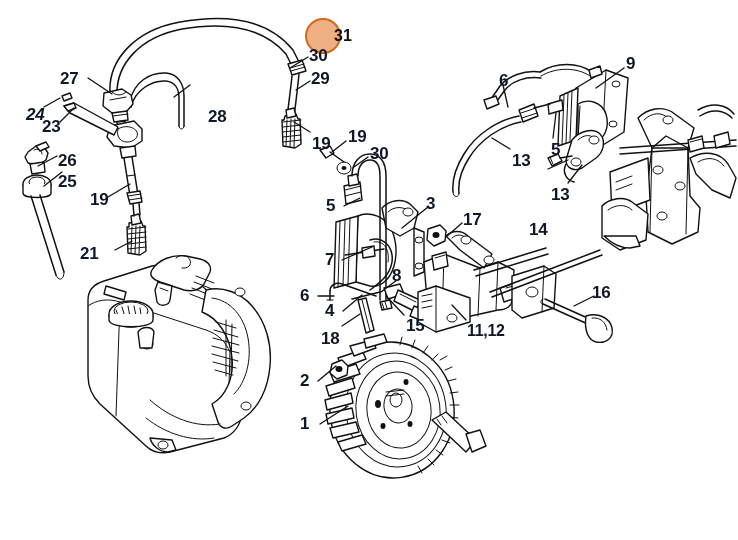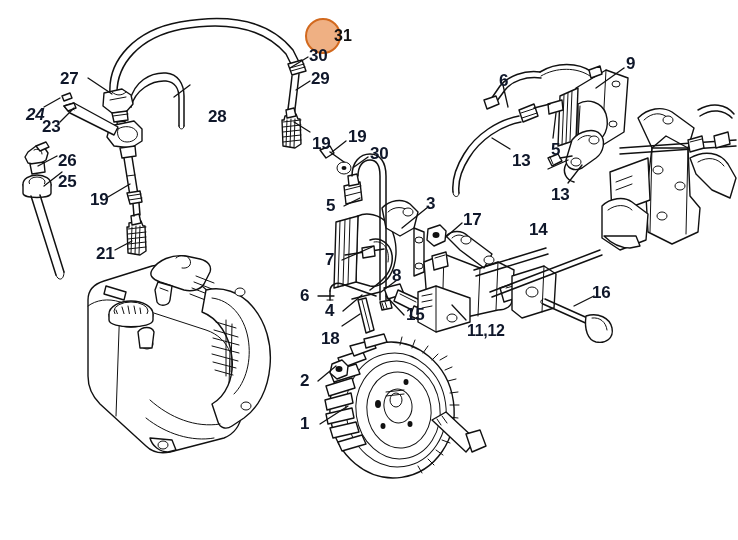--- a/index.html
+++ b/index.html
@@ -438,34 +438,34 @@
 
 <div id="labels">
       <div class="lbl" style="left: 300px; top: 415px;">1</div>
       <div class="lbl" style="left: 300px; top: 372px;">2</div>
       <div class="lbl" style="left: 426px; top: 195px;">3</div>
       <div class="lbl" style="left: 325px; top: 302px;">4</div>
       <div class="lbl" style="left: 326px; top: 197px;">5</div>
       <div class="lbl" style="left: 300px; top: 287px;">6</div>
       <div class="lbl" style="left: 325px; top: 251px;">7</div>
       <div class="lbl" style="left: 392px; top: 267px;">8</div>
-      <div class="lbl" style="left: 406px; top: 306px;">15</div>
+      <div class="lbl" style="left: 406px; top: 317px;">15</div>
       <div class="lbl" style="left: 463px; top: 211px;">17</div>
       <div class="lbl" style="left: 321px; top: 319px; margin-top: 11px;">18</div>
       <div class="lbl sm" style="left: 467px; top: 323px;">11,12</div>
       <div class="lbl" style="left: 348px; top: 128px;">19</div>
       <div class="lbl" style="left: 370px; top: 145px;">30</div>
       <div class="lbl" style="left: 592px; top: 284px;">16</div>
       <div class="lbl" style="left: 499px; top: 72px;">6</div>
       <div class="lbl" style="left: 626px; top: 55px;">9</div>
       <div class="lbl" style="left: 551px; top: 141px;">5</div>
       <div class="lbl" style="left: 512px; top: 152px;">13</div>
       <div class="lbl" style="left: 551px; top: 186px;">13</div>
       <div class="lbl" style="left: 529px; top: 173px; margin-top: 48px;">14</div>
-      <div class="lbl" style="left: 96px; top: 245px;">21</div>
+      <div class="lbl" style="left: 80px; top: 245px;">21</div>
       <div class="lbl" style="left: 90px; top: 191px;">19</div>
       <div class="lbl" style="left: 42px; top: 118px;">23</div>
       <div class="lbl" style="left: 26px; top: 106px; font-style: italic;">24</div>
       <div class="lbl" style="left: 58px; top: 173px; text-align: center;">25</div>
       <div class="lbl" style="left: 58px; top: 152px;">26</div>
       <div class="lbl" style="left: 60px; top: 70px;">27</div>
       <div class="lbl" style="left: 208px; top: 75px; margin-top: 33px;">28</div>
       <div class="lbl" style="left: 311px; top: 70px;">29</div>
       <div class="lbl" style="left: 309px; top: 47px;">30</div>
       <div class="lbl" style="left: 312px; top: 135px;">19</div>

